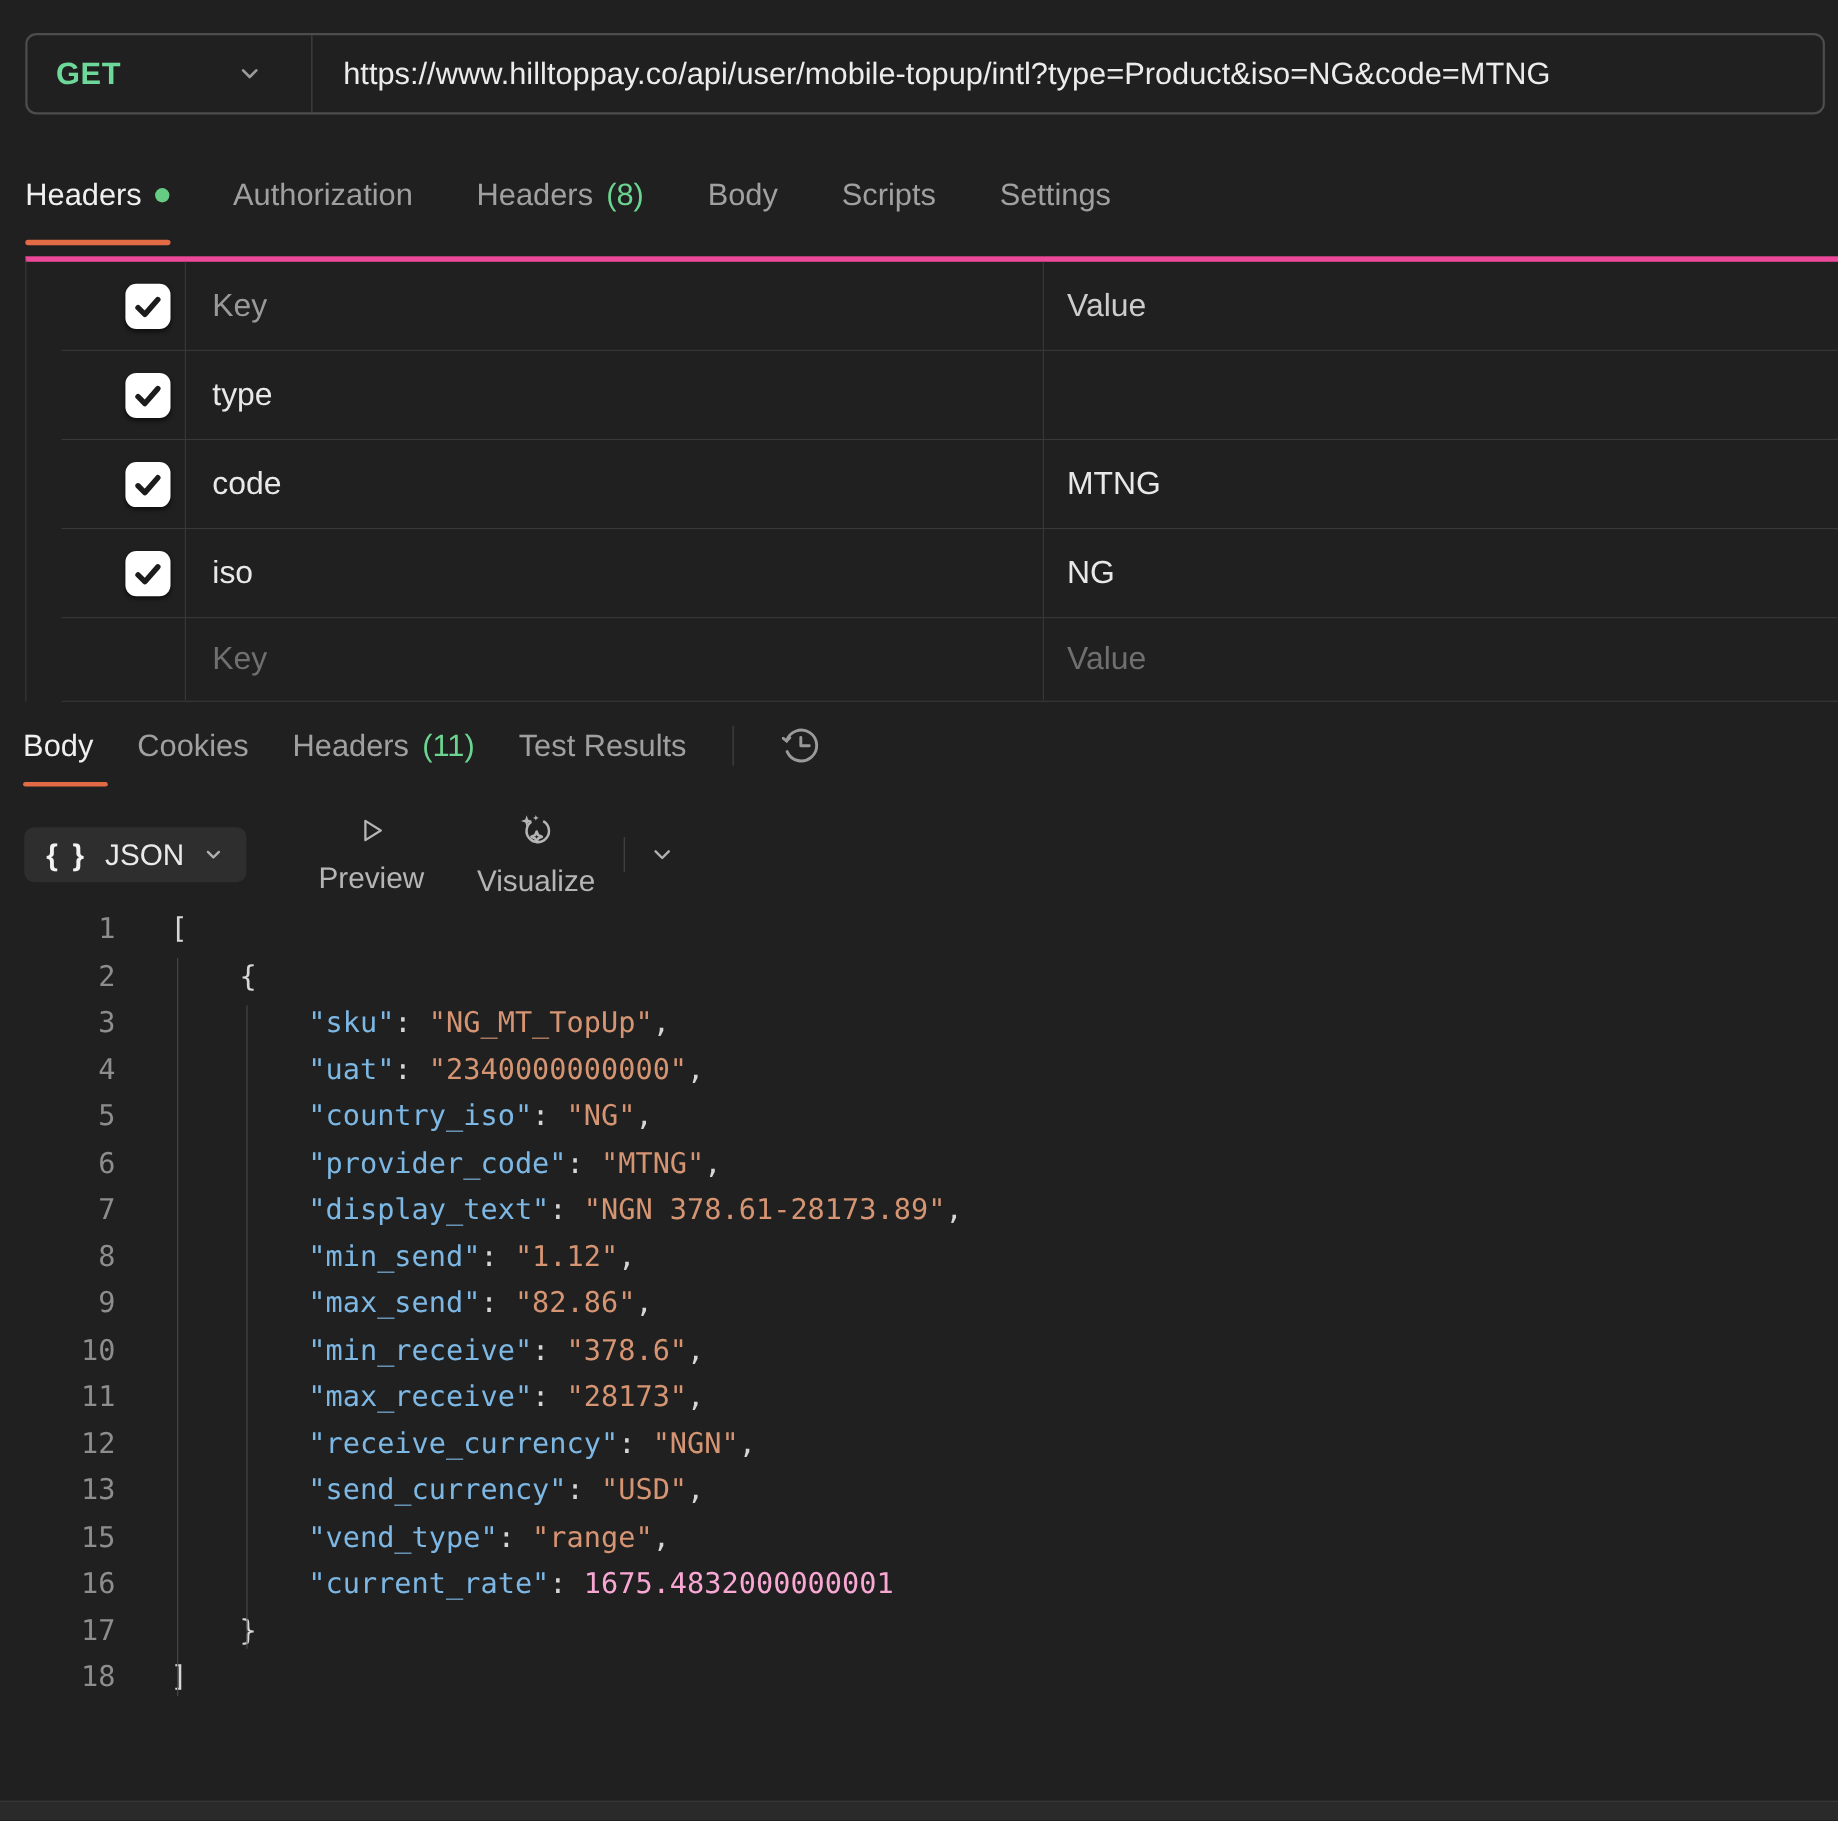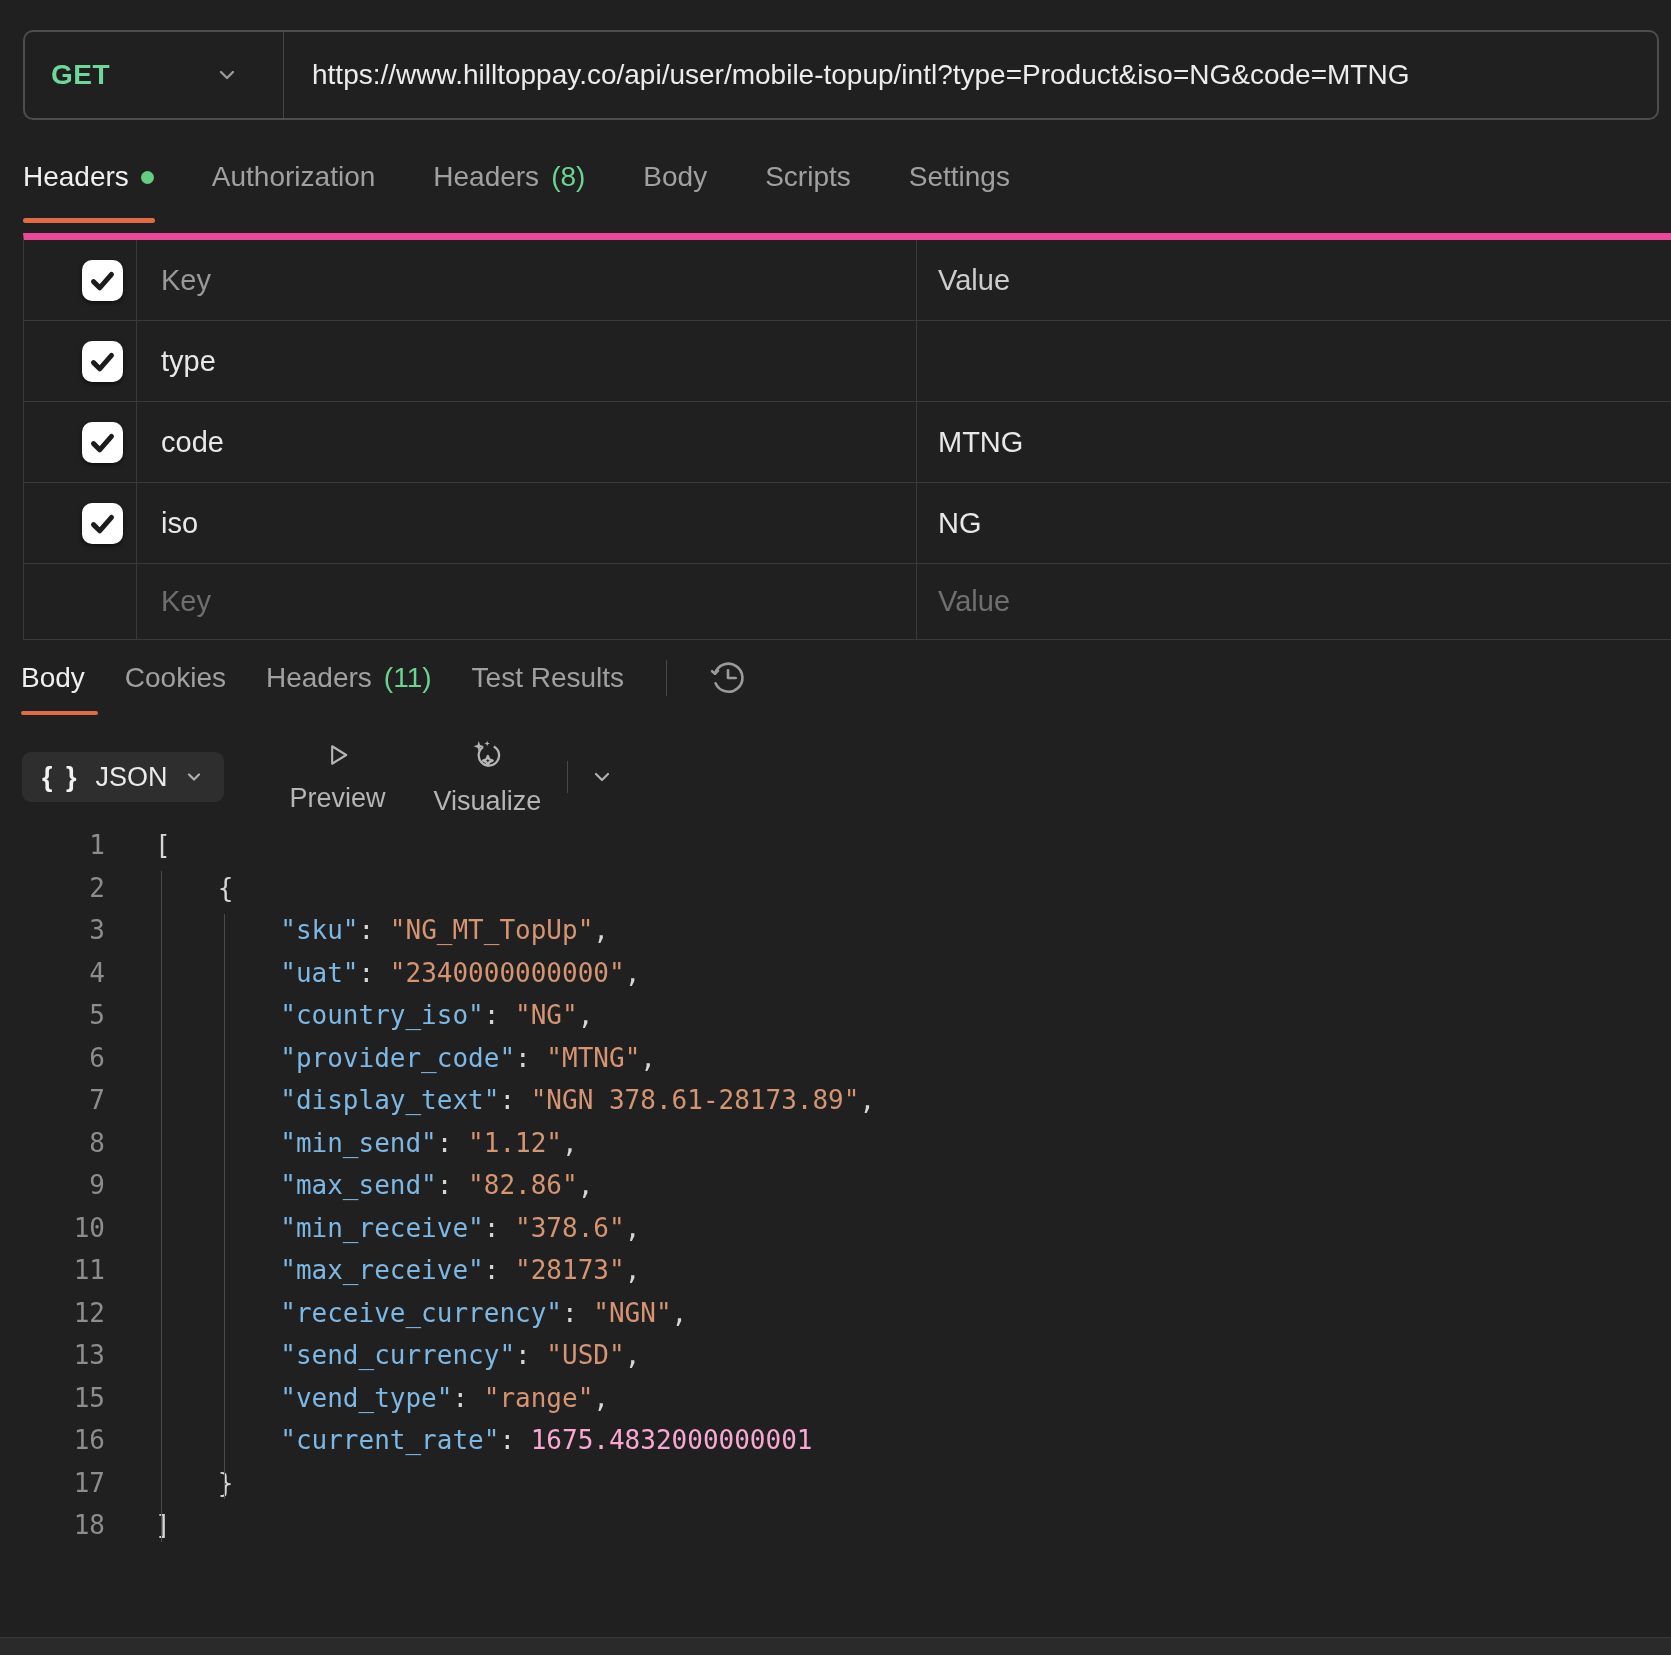--- a/index.html
+++ b/index.html
@@ -1,37 +1,37 @@
 <!DOCTYPE html>
 <html><head>
 <meta charset="utf-8">
 <style>
   * { margin:0; padding:0; box-sizing:border-box; }
   html,body { width:1671px; height:1655px; overflow:hidden; }
   body { background:#202020; font-family:"Liberation Sans","DejaVu Sans",sans-serif; color:#e8e8e8; position:relative; }
 
   
-  .url-bar { position:absolute; top:30px; left:23px; right:12px; height:90px;
+  .url-bar { position:absolute; top:30px; left:23px; right:12px; height:74px;
              border:2px solid #4d4d4d; border-radius:10px; display:flex; align-items:center; overflow:hidden; }
   .method-sel { width:258px; height:100%; display:flex; align-items:center; justify-content:space-between;
                 padding:0 44px 0 26px; cursor:pointer; flex:none; }
   .method-label { font-size:28px; font-weight:bold; color:#6ed89a; letter-spacing:.5px; }
   .vdiv-tall { width:1px; height:100%; background:#454545; flex:none; }
   .url-text { font-size:28px; color:#ececec; padding-left:28px; white-space:nowrap;text-align:center; }
 
   
   .req-tabs { position:absolute; top:152px; left:23px; height:50px; display:flex; align-items:center; gap:58px; }
   .rtab { font-size:28px; color:#a0a0a0; cursor:pointer; display:flex; align-items:center; gap:12px; white-space:nowrap; }
   .rtab.active { color:#f0f0f0; }
   .tab-count { color:#6bd490; }
   .green-dot { width:13px; height:13px; border-radius:50%; background:#66cb83; display:inline-block; }
   .req-underline { position:absolute; top:218px; left:23px; width:132px; height:5px; background:#e26a45; border-radius:3px; }
 
   
-  .params-table { position:absolute; top:233px; left:23px; right:0; border-top:7px solid #ec4899; border-left:1px solid #393939; }
+  .params-table { position:absolute; top:233px; left:23px; right:0; border-top:5px solid #ec4899; border-left:1px solid #393939;padding-left:32px; }
   .p-row { display:grid; grid-template-columns:113px 780px 1fr; border-bottom:1px solid #393939; height:81px; }
   .p-row.empty { height:76px; }
   .p-cell { display:flex; align-items:center; font-size:29px; }
   .p-cell.cb { justify-content:flex-end; padding-right:13px; border-right:1px solid #393939; }
   .p-cell.key { padding-left:24px; border-right:1px solid #393939; }
   .p-cell.val { padding-left:21px; }
   .hdr-text { color:#999999; }
   .hdr-text.val-hdr { color:#cccccc; }
   .ph { color:#6f6f6f; }
   .checkbox { width:41px; height:41px; background:#ffffff; border-radius:10px; display:flex; align-items:center;

